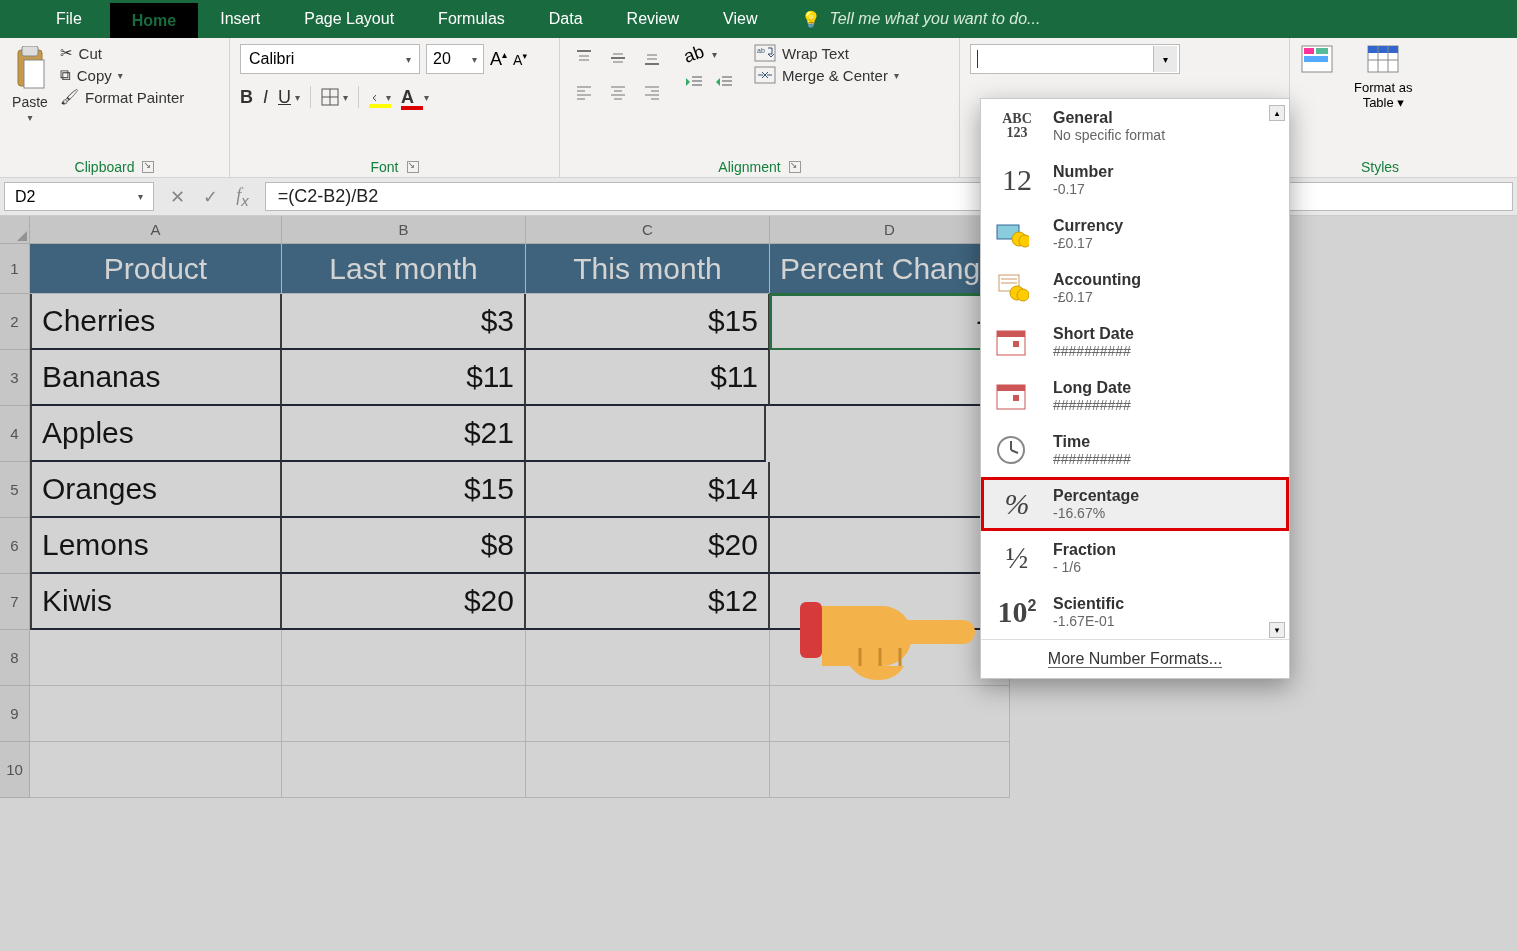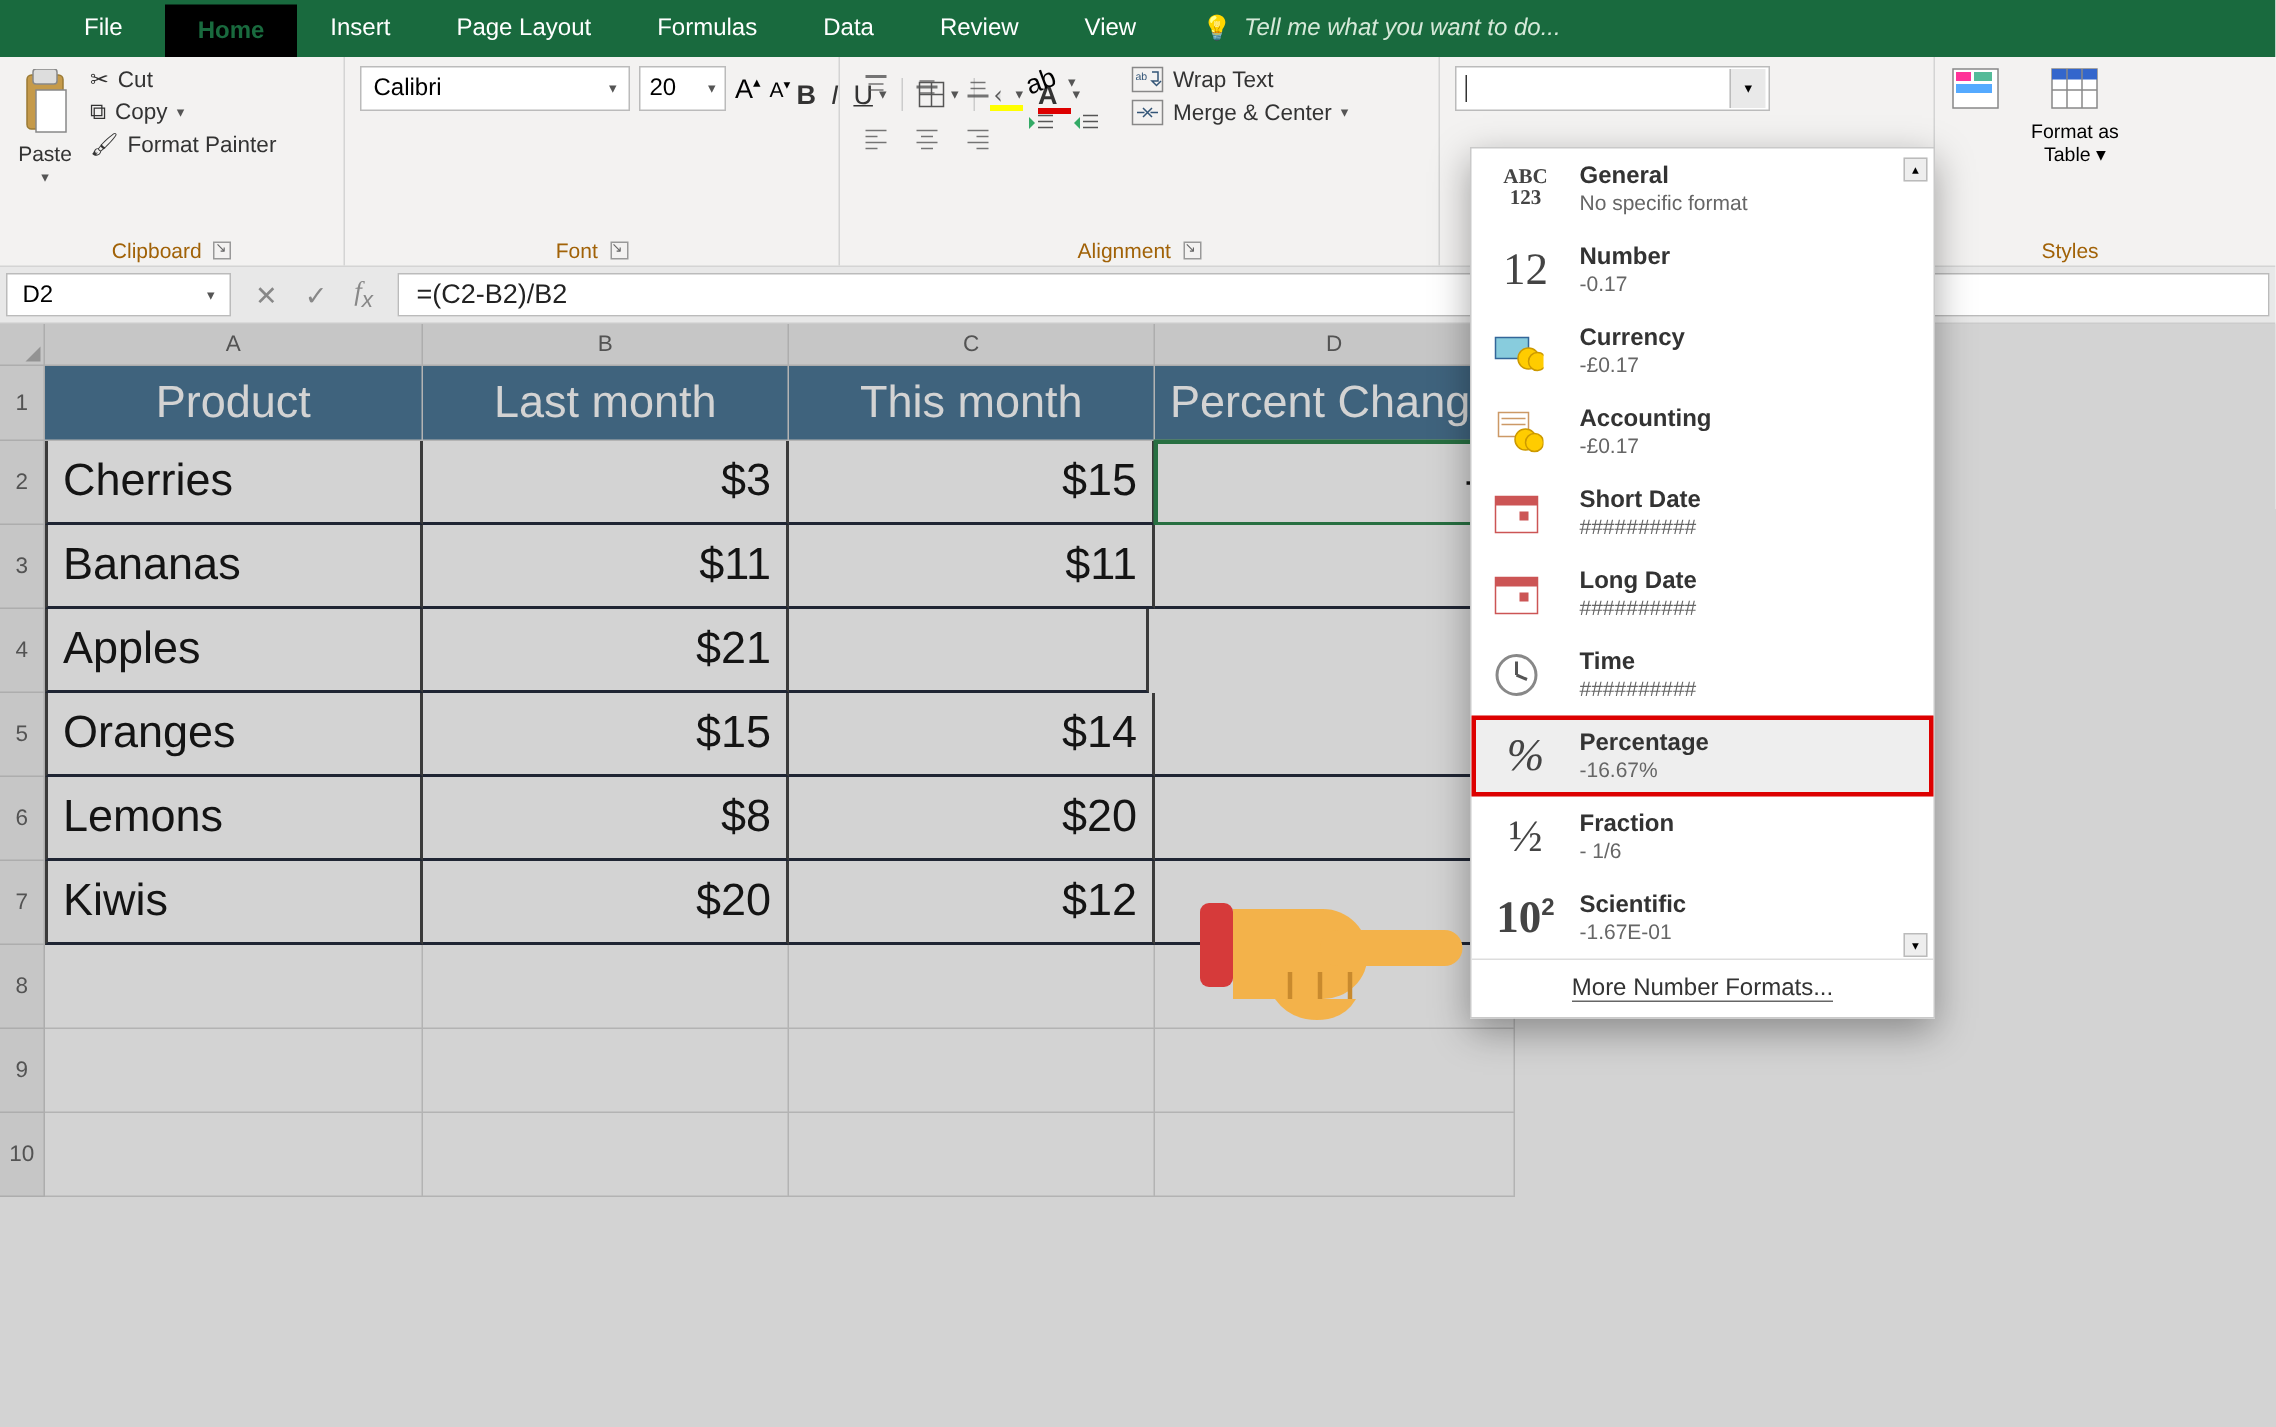--- a/index.html
+++ b/index.html
@@ -14,21 +14,21 @@
 .tab { padding: 0 22px; display: flex; align-items: center; cursor: pointer; }
 .tab.file { padding: 0 28px; }
 .tab.active { background: #000000; color: #196a3e; font-weight: 600; border-top: 3px solid #196a3e; }
 .tab .bulb { margin-right: 8px; color: #d6e9d9; }
 .tellme { color: #d6e9d9; font-style: italic; }
 
 
 .ribbon { height: 140px; background: #f3f2f1; border-bottom: 1px solid #d4d4d4; display: flex; position: relative; }
 .group { border-right: 1px solid #d4d4d4; padding: 6px 10px 2px 10px; display: flex; flex-direction: column; justify-content: space-between; }
 .group-body { display:flex; flex:1; align-items:flex-start; gap:10px; }
-.group-label { text-align: center; color: #a16207; font-size: 14px; padding-top:4px; display:flex; justify-content:center; align-items:center; gap:8px;}
+.group-label { text-align: center; color: #15803d; font-size: 14px; padding-top:4px; display:flex; justify-content:center; align-items:center; gap:8px;}
 .dialog-launcher { width:12px; height:12px; border:1px solid #999; position:relative; }
 .dialog-launcher::after { content:"↘"; font-size:9px; position:absolute; top:-2px; left:0; color:#666;}
 
 .big-btn { display:flex; flex-direction:column; align-items:center; font-size:14px; color:#333; gap:2px; }
 .big-btn .dd { font-size:10px; color:#555; }
 .mini-stack { display:flex; flex-direction:column; gap:4px; font-size:15px; color:#333; }
 .mini-row { display:flex; align-items:center; gap:6px; white-space:nowrap; }
 
 
 .icon-box { width:40px; height:48px; display:flex; align-items:center; justify-content:center; }
@@ -160,21 +160,21 @@
         </div>
       </div>
     </div>
     <div class="group-label">
       <span>Clipboard</span>
       <span class="dialog-launcher"></span>
     </div>
   </div>
 
   <div class="group" style="width:330px">
-    <div class="group-body" style="flex-direction:row; gap:4px;">
+    <div class="group-body" style="flex-direction:column; gap:4px;">
       <div style="display:flex; gap:6px; align-items:center;">
         <div class="font-name">
           <span>Calibri</span>
           <span class="chev">▾</span>
         </div>
         <div class="font-size">
           <span>20</span>
           <span class="chev">▾</span>
         </div>
         <span style="font-size:18px">A<sup style="font-size:10px">▴</sup></span>

